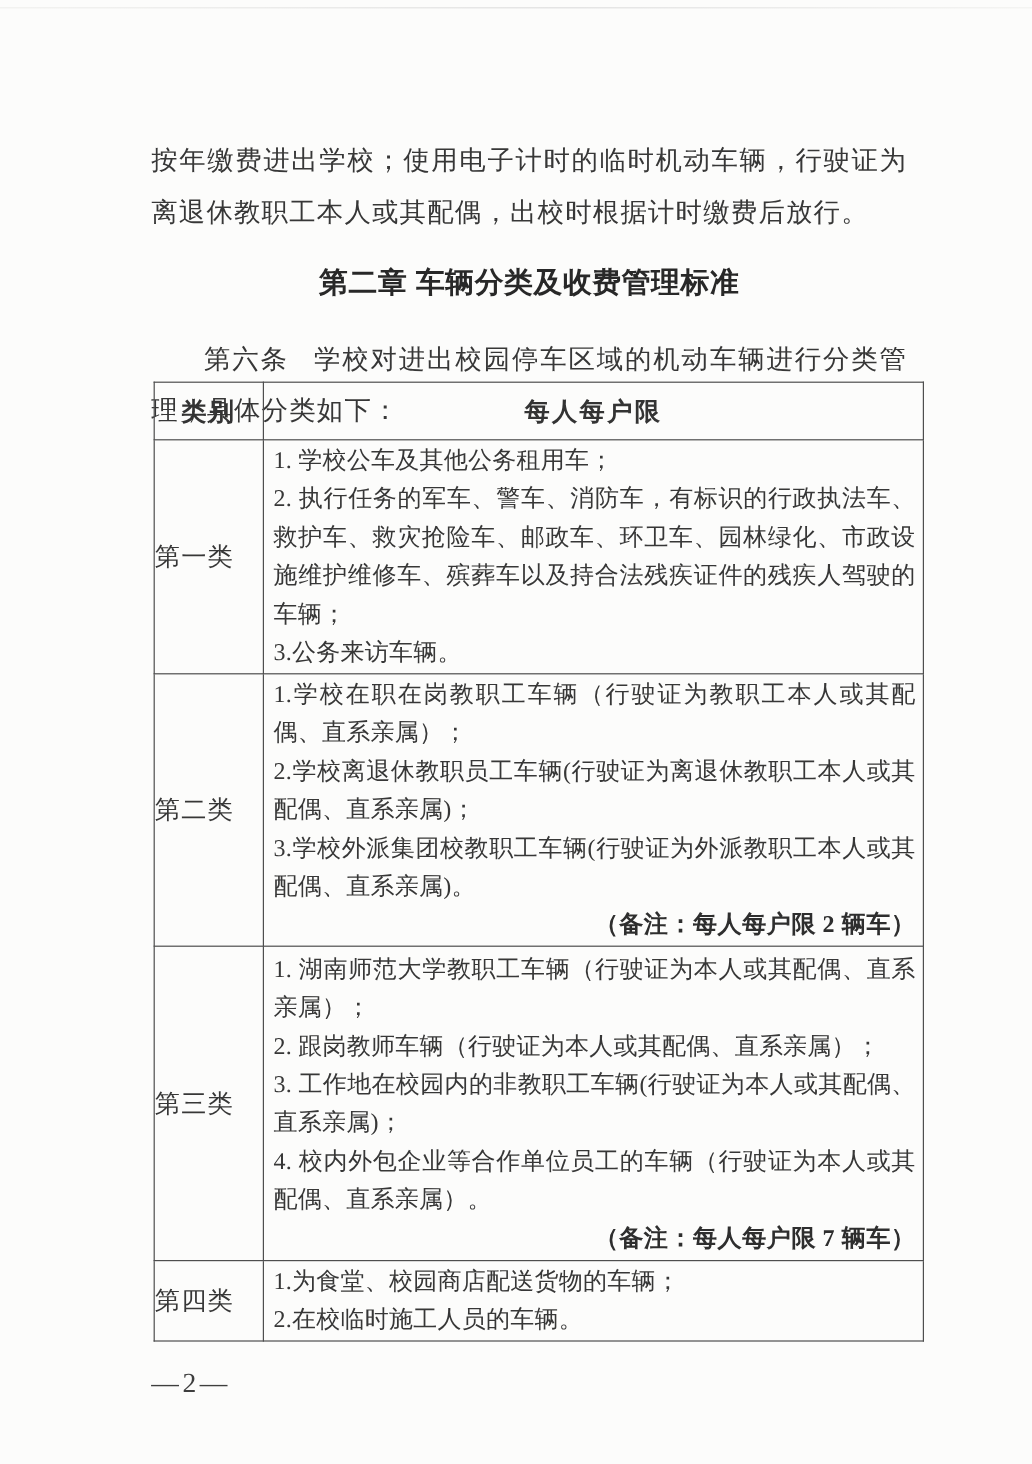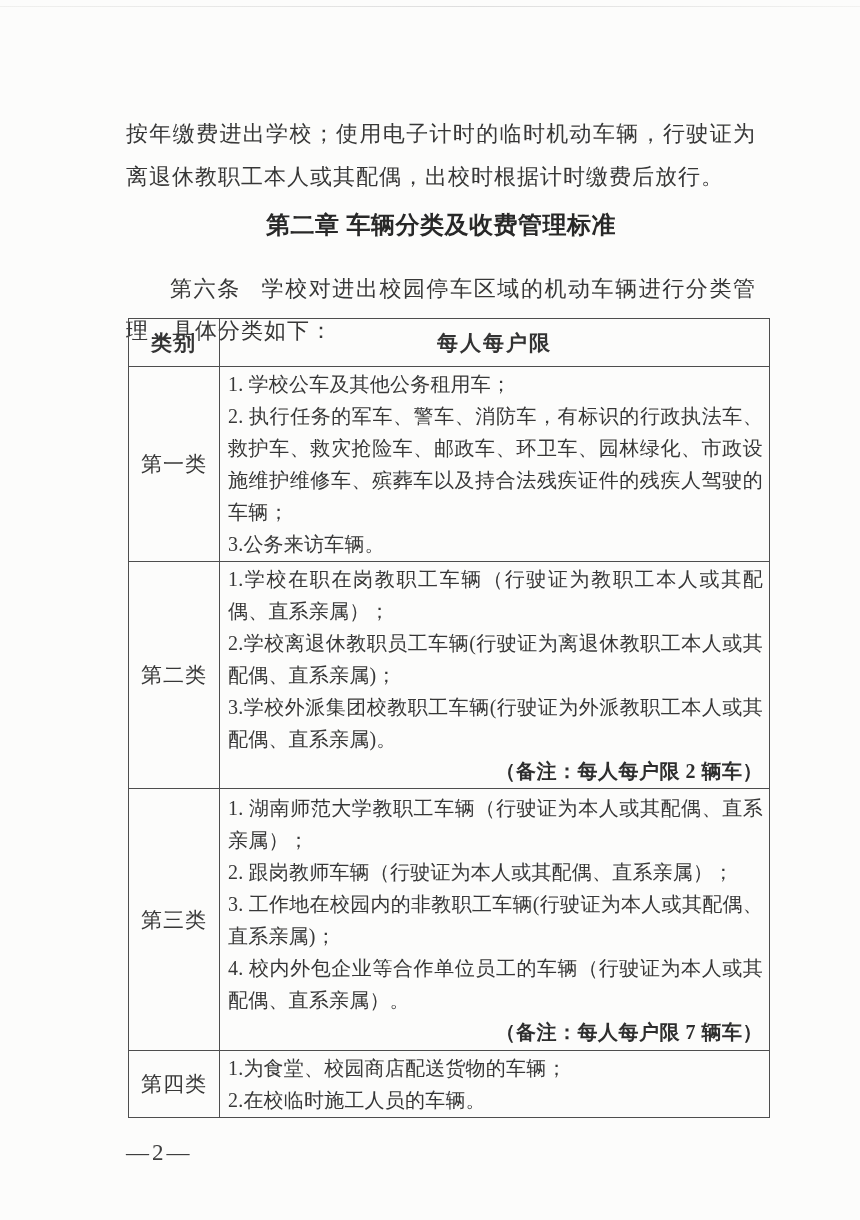--- a/index.html
+++ b/index.html
@@ -18,21 +18,21 @@
   .content {
     position:absolute; left:126px; top:112px; width:630px;
   }
   .intro {
     font-size:22px; line-height:43px; letter-spacing:1px;
     text-align:justify; text-justify:inter-ideograph;
   }
   .chapter {
     font-family:"Liberation Sans","DejaVu Sans",sans-serif;
     font-weight:bold; font-size:24px; color:#282828;
-    text-align:center; line-height:42px; margin-top:6px; letter-spacing:0.5px;
+    text-align:center; line-height:42px; margin-top:17px; letter-spacing:0.5px;
   }
   .article {
     margin-top:22px;
     font-size:22px; line-height:42px; letter-spacing:1px;
     text-align:justify; text-justify:inter-ideograph;
     text-indent:2em;
   }
   .article-label { margin-right:0.95em; }
   .table-wrap { position:absolute; left:115px; top:318px; }
   table.cls {
@@ -40,21 +40,21 @@
     border:1.5px solid #474747;
     margin-left:13px;
   }
   table.cls th, table.cls td { border:1px solid #4e4e4e; }
   col.c-cat { width:91px; }
   thead th {
     height:48px; font-size:21px; font-weight:bold; color:#333;
     text-align:center; letter-spacing:2px; vertical-align:middle;
   }
   td.cat {
-    text-align:center; vertical-align:middle;
+    vertical-align:middle;
     font-size:21px; letter-spacing:1px; color:#373737;
   }
   td.items { padding:1px 6px 1px 8px; vertical-align:middle; }
   .cell-item {
     font-size:20px; line-height:32px; color:#373737;
     text-align:justify; text-justify:inter-ideograph; letter-spacing:0.2px;
   }
   .cell-note {
     font-size:20px; line-height:32px; font-weight:bold;
     color:#2e2e2e; letter-spacing:0.5px;text-align:right;

